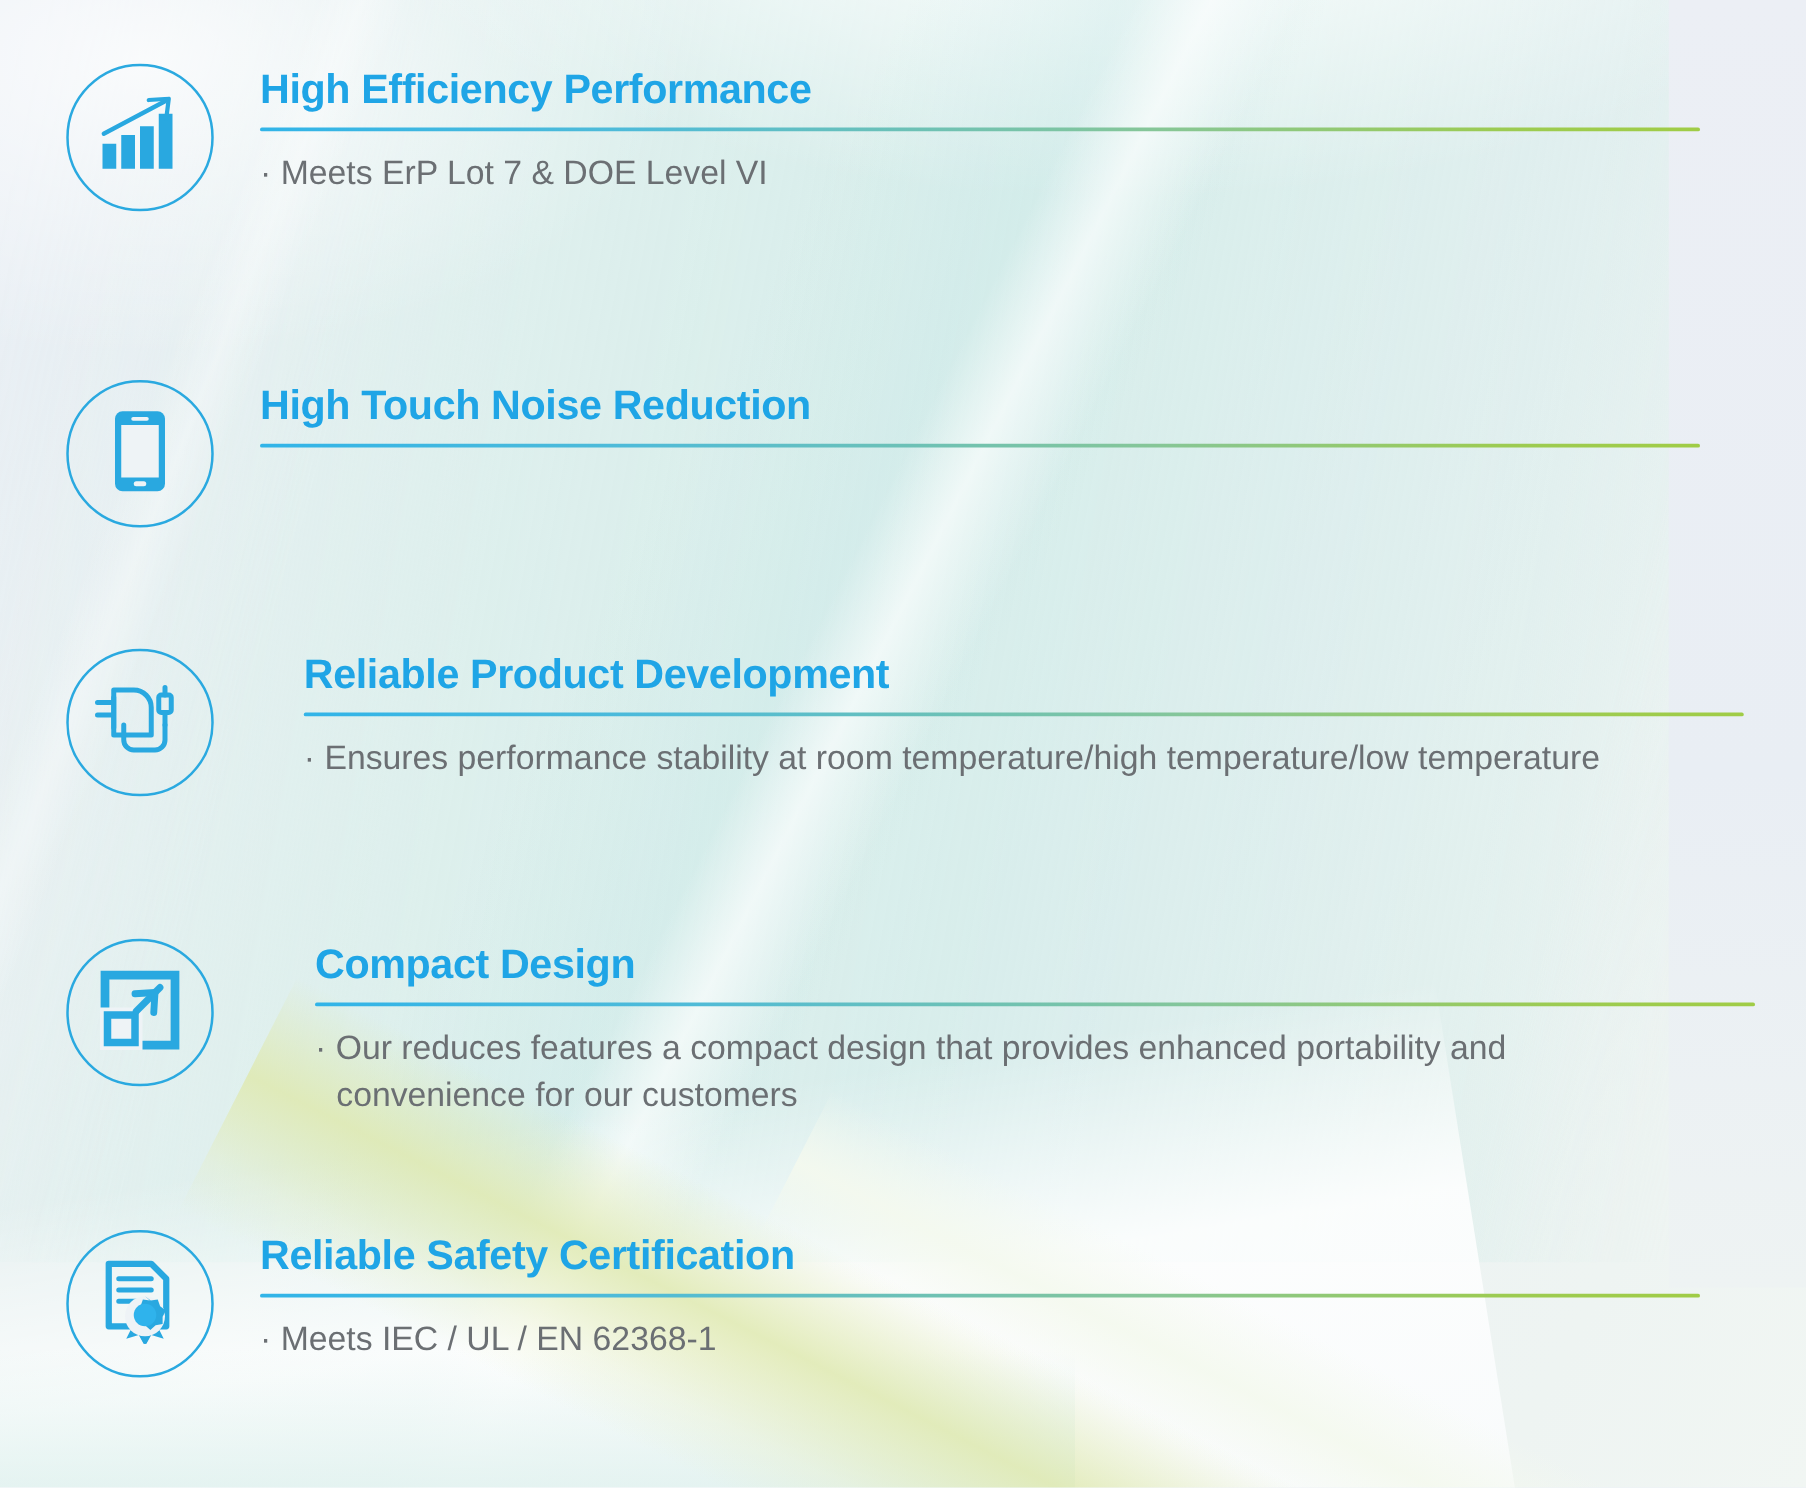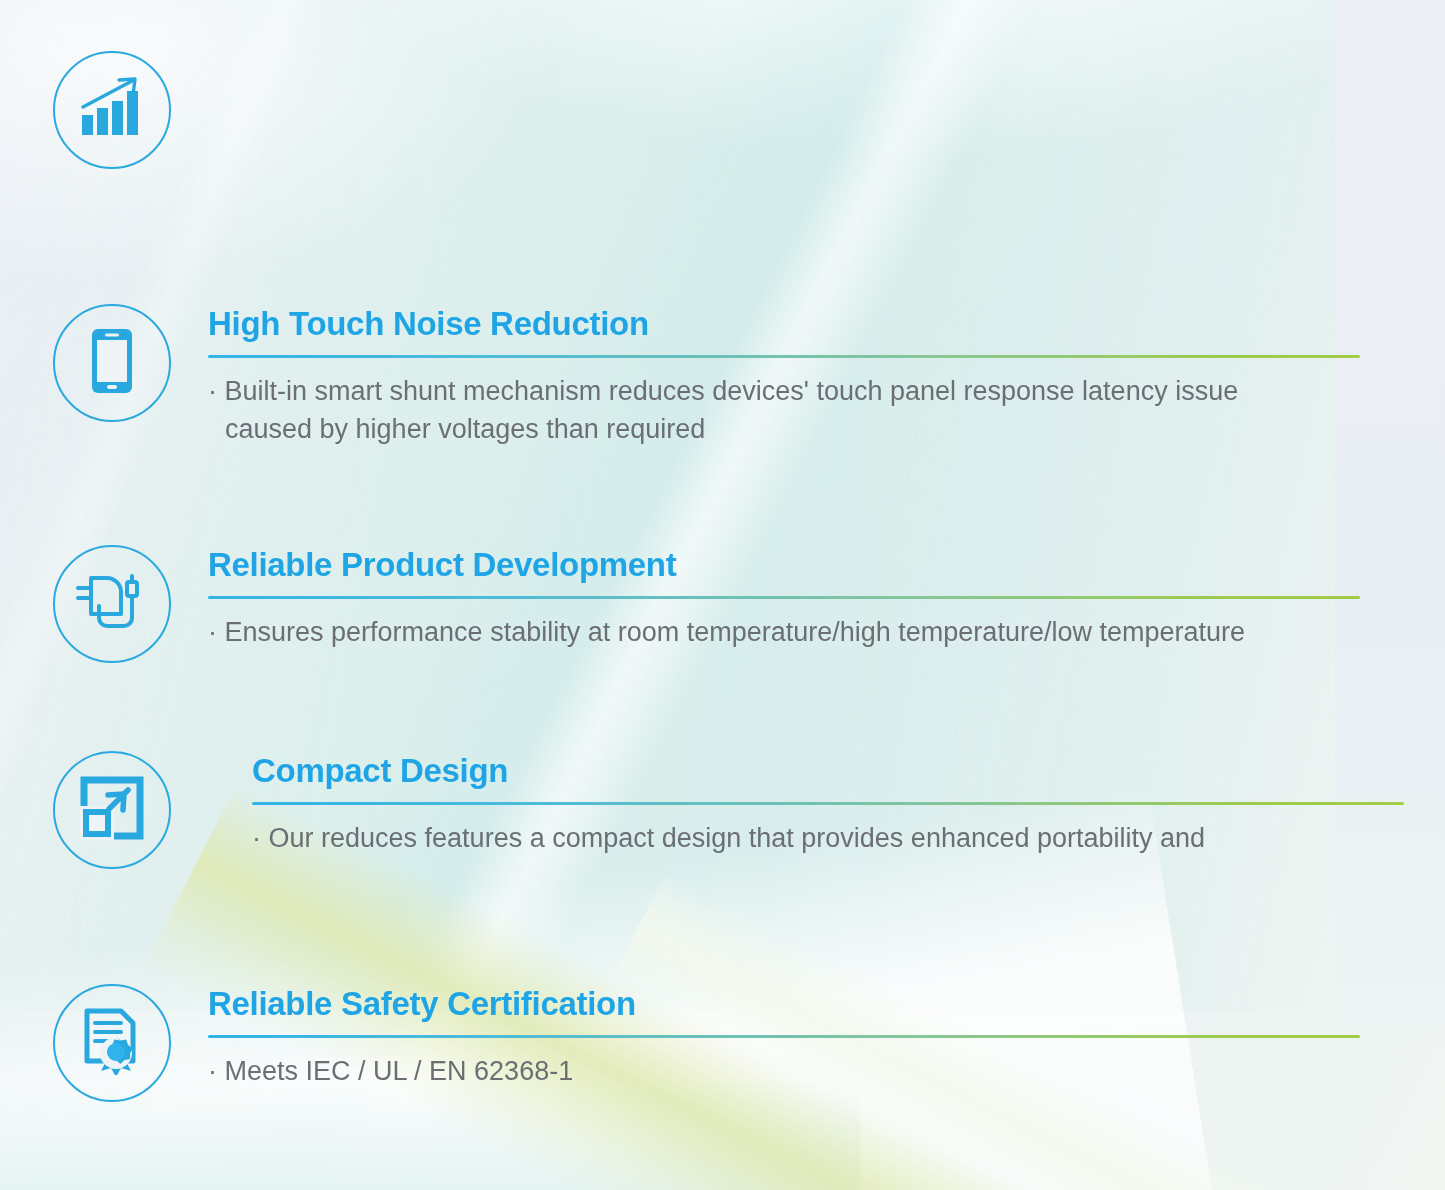--- a/index.html
+++ b/index.html
@@ -164,21 +164,21 @@
     padding-left: 17px;
   }
 
   
   #feat-0 { left: 52px; top: 50px;  }
   #feat-0 .rule { width: 1152px; }
 
   #feat-1 { left: 52px; top: 285px; margin-top: 18px; }
   #feat-1 .rule { width: 1152px; }
 
-  #feat-2 { left: 52px; top: 544px; }
+  #feat-2 { left: 52px; top: 518px; gap: 35px; }
   #feat-2 .rule { width: 1152px; }
 
   #feat-3 { left: 52px; top: 750px; gap: 44px; }
   #feat-3 .rule { width: 1152px; }
 
   #feat-4 { left: 52px; top: 983px; }
   #feat-4 .rule { width: 1152px; }
 </style>
 </head>
 <body>
@@ -205,42 +205,45 @@
             <rect x="4" y="38" width="11" height="20" fill="#29a8e0"></rect>
             <rect x="19" y="31" width="11" height="27" fill="#29a8e0"></rect>
             <rect x="34" y="24" width="11" height="34" fill="#29a8e0"></rect>
             <rect x="49" y="14" width="11" height="44" fill="#29a8e0"></rect>
             <path d="M5 30 L54 4" stroke="#29a8e0" stroke-width="3.4" stroke-linecap="round"></path>
             <path d="M41 3 L57 2 L55 18" stroke="#29a8e0" stroke-width="3.4" stroke-linecap="round" stroke-linejoin="round" fill="none"></path>
           </svg>
         </span>
       </div>
     </div>
+    <div class="body-col">
+      <div class="f-title">High Efficiency Performance</div>
+      <div class="rule"></div>
+      <div class="f-lines">
+        <div class="f-line"><span class="dot">·</span> <span>Meets ErP Lot 7 &amp; DOE Level VI</span></div>
+      </div>
+    </div>
   </div>
 
   <div class="feature" id="feat-1">
     <div class="icon-wrap">
       <div class="icon-circle">
         <span>
           <svg width="44" height="68" viewBox="0 0 44 68" fill="none">
             <rect x="2" y="2" width="40" height="64" rx="6" fill="#29a8e0"></rect>
             <rect x="7" y="13" width="30" height="42" fill="#eef3f6"></rect>
             <rect x="15" y="6.5" width="14" height="3" rx="1.5" fill="#eef3f6"></rect>
             <rect x="17" y="58" width="10" height="4" rx="2" fill="#eef3f6"></rect>
           </svg>
         </span>
       </div>
     </div>
     <div class="body-col">
       <div class="f-title">High Touch Noise Reduction</div>
       <div class="rule"></div>
-      <div class="f-lines">
-        <div class="f-line"><span class="dot">·</span> <span>Built-in smart shunt mechanism reduces devices' touch panel response latency issue</span></div>
-        <div class="f-line"><span class="cont">caused by higher voltages than required</span></div>
-      </div>
     </div>
   </div>
 
   <div class="feature" id="feat-2">
     <div class="icon-wrap">
       <div class="icon-circle">
         <span>
           <svg width="76" height="68" viewBox="0 0 76 68" fill="none" stroke="#29a8e0" stroke-width="4" stroke-linecap="round" stroke-linejoin="round">
             <path d="M17 10 h16 a14 14 0 0 1 14 14 v22 h-30 z"></path>
             <path d="M17 16 v24"></path>
@@ -273,20 +276,21 @@
             <path d="M44 33 L28 34 L29 18" stroke="#29a8e0" stroke-width="5.5" stroke-linecap="round" stroke-linejoin="round" fill="none" transform="rotate(180 36 26)"></path>
           </svg>
         </span>
       </div>
     </div>
     <div class="body-col">
       <div class="f-title">Compact Design</div>
       <div class="rule"></div>
       <div class="f-lines">
         <div class="f-line"><span class="dot">·</span> <span>Our reduces features a compact design that provides enhanced portability and</span></div>
+        <div class="f-line"><span class="cont">convenience for our customers</span></div>
       </div>
     </div>
   </div>
 
   <div class="feature" id="feat-4">
     <div class="icon-wrap">
       <div class="icon-circle">
         <span>
           <svg width="62" height="68" viewBox="0 0 62 68" fill="none">
             <path d="M6 4 h34 l12 12 v38 h-46 z" stroke="#29a8e0" stroke-width="5" fill="none" stroke-linejoin="round"></path>

